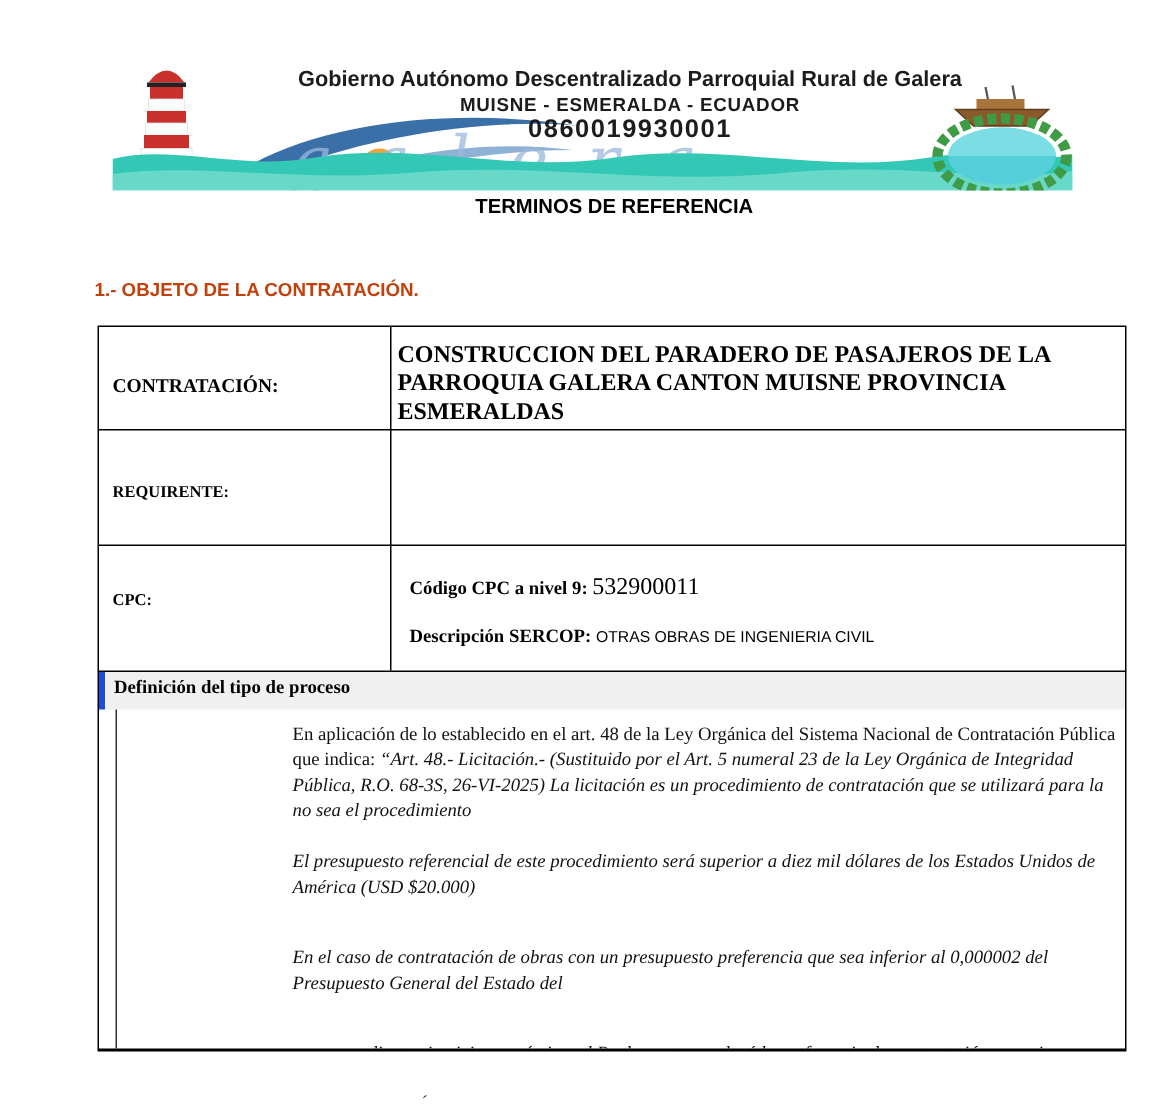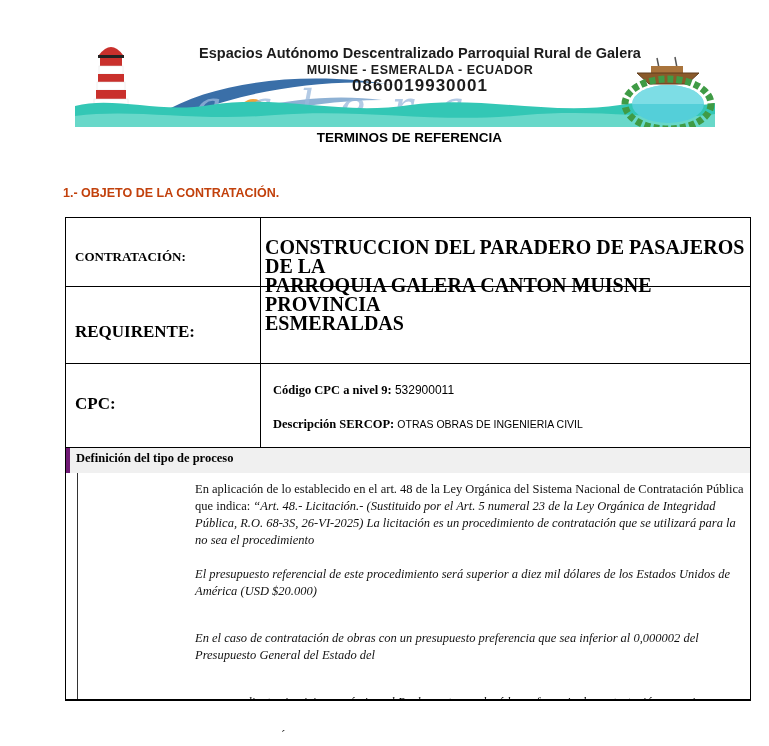--- a/index.html
+++ b/index.html
@@ -22,31 +22,31 @@
 
   .section-heading { left:63px; top:186px;
     font-family:"Liberation Sans", sans-serif; font-weight:bold; font-size:12.5px; color:#c2410c; }
 
   
   .tbl { left:65px; top:217px; width:686px; height:484px;
     border:1px solid #000; border-bottom-width:2px; background:#fff; overflow:hidden; }
   .hline { left:0; right:0; height:1px; background:#000; }
   .vline { width:1px; background:#000; }
 
-  .cell-label { left:9px; font-weight:bold; font-size:17px; font-family:"Liberation Serif", serif; }
+  .cell-label { left:9px; font-weight:bold; font-size:11px; font-family:"Liberation Serif", serif; }
   .cell-val   { left:199px; width:482px; white-space:pre-line; font-family:"Liberation Serif", serif; }
-  .val-contract { top:20px;  font-weight:bold; font-size:20px; line-height:19px; }
+  .val-contract { top:9px;  font-weight:bold; font-size:16px; line-height:19px; }
   .val-req      { top:80px; font-size:15.5px; line-height:21px; }
 
   .cpc-line { left:207px; font-size:12.5px; }
   .cpc-bold { font-weight:bold; font-family:"Liberation Serif", serif; font-size:12.5px; }
   .cpc-sans { font-family:"Liberation Sans", sans-serif; font-size:10.5px; }
 
   .proc-band { left:0; right:0; top:230px; height:25px; background:#f0f0f0;
-    border-left:4px solid #701a75; }
+    border-left:4px solid #1d4ed8; }
   .proc-label { left:6px; top:3px; font-weight:bold; font-size:12.5px; position:absolute; }
 
   .body-block { left:129px; top:246px; width:570px; white-space:pre-line;
     font-size:12.5px; line-height:17px; color:#111; }
   .body-block p { margin:0; }
   .body-block .gap { margin-top:13px; }
   .it { font-style:italic; }
 
   .footer-accent { left:281px; top:727px; font-size:13px; color:#333; }
 </style>
@@ -92,21 +92,21 @@
       <line x1="52" y1="1" x2="54" y2="12" stroke="#555" stroke-width="1.5"></line>
       <rect x="28" y="10" width="32" height="7" fill="#a9743c"></rect>
       <path d="M14,17 L76,17 L64,28 L26,28 Z" fill="#8a5a2a" stroke="#5f3d1d" stroke-width="1"></path>
       <ellipse cx="45" cy="48" rx="43" ry="25" fill="none" stroke="#3f9b45" stroke-width="7" stroke-dasharray="6 3"></ellipse>
       <ellipse cx="45" cy="48" rx="36" ry="19" fill="#54cfd9"></ellipse>
       <path d="M9,48 a36,19 0 0 1 72,0 Z" fill="#8fe3e9" opacity="0.7"></path>
     </g>
   </svg>
 
   <div class="abs banner-text">
-    <div class="banner-line1">Espacios Autónomo Descentralizado Parroquial Rural de Galera</div>
+    <div class="banner-line1">Gobierno Autónomo Descentralizado Parroquial Rural de Galera</div>
     <div class="banner-line2">MUISNE - ESMERALDA - ECUADOR</div>
     <div class="banner-line3">0860019930001</div>
   </div>
 
   <div class="abs doc-title">TERMINOS DE REFERENCIA</div>
 
   <div class="abs section-heading">1.- OBJETO DE LA CONTRATACIÓN.</div>
 
   <div class="abs tbl">
 
@@ -118,21 +118,21 @@
     <div class="abs cell-label" style="top:31px; font-size:13px;">CONTRATACIÓN:</div>
     <div class="abs cell-val val-contract">CONSTRUCCION DEL PARADERO DE PASAJEROS DE LA
 PARROQUIA GALERA CANTON MUISNE PROVINCIA
 ESMERALDAS</div>
 
     <div class="abs cell-label" style="top:104px;">REQUIRENTE:</div>
 
     <div class="abs cell-label" style="top:176px;">CPC:</div>
     <div class="abs cpc-line" style="top:165px;">
       <span class="cpc-bold">Código CPC a nivel 9:</span>
-      <span class="cpc-sans" style="font-size:12px;">532900011</span>
+      <span class="cpc-sans" style="font-size:16px;font-family:Liberation Serif, serif;">532900011</span>
     </div>
     <div class="abs cpc-line" style="top:199px;">
       <span class="cpc-bold">Descripción SERCOP:</span>
       <span class="cpc-sans">OTRAS OBRAS DE INGENIERIA CIVIL</span>
     </div>
 
     <div class="abs proc-band">
       <div class="proc-label">Definición del tipo de proceso</div>
     </div>
     <div class="abs vline" style="left:11px; top:255px; height:228px; background:#333;"></div>

